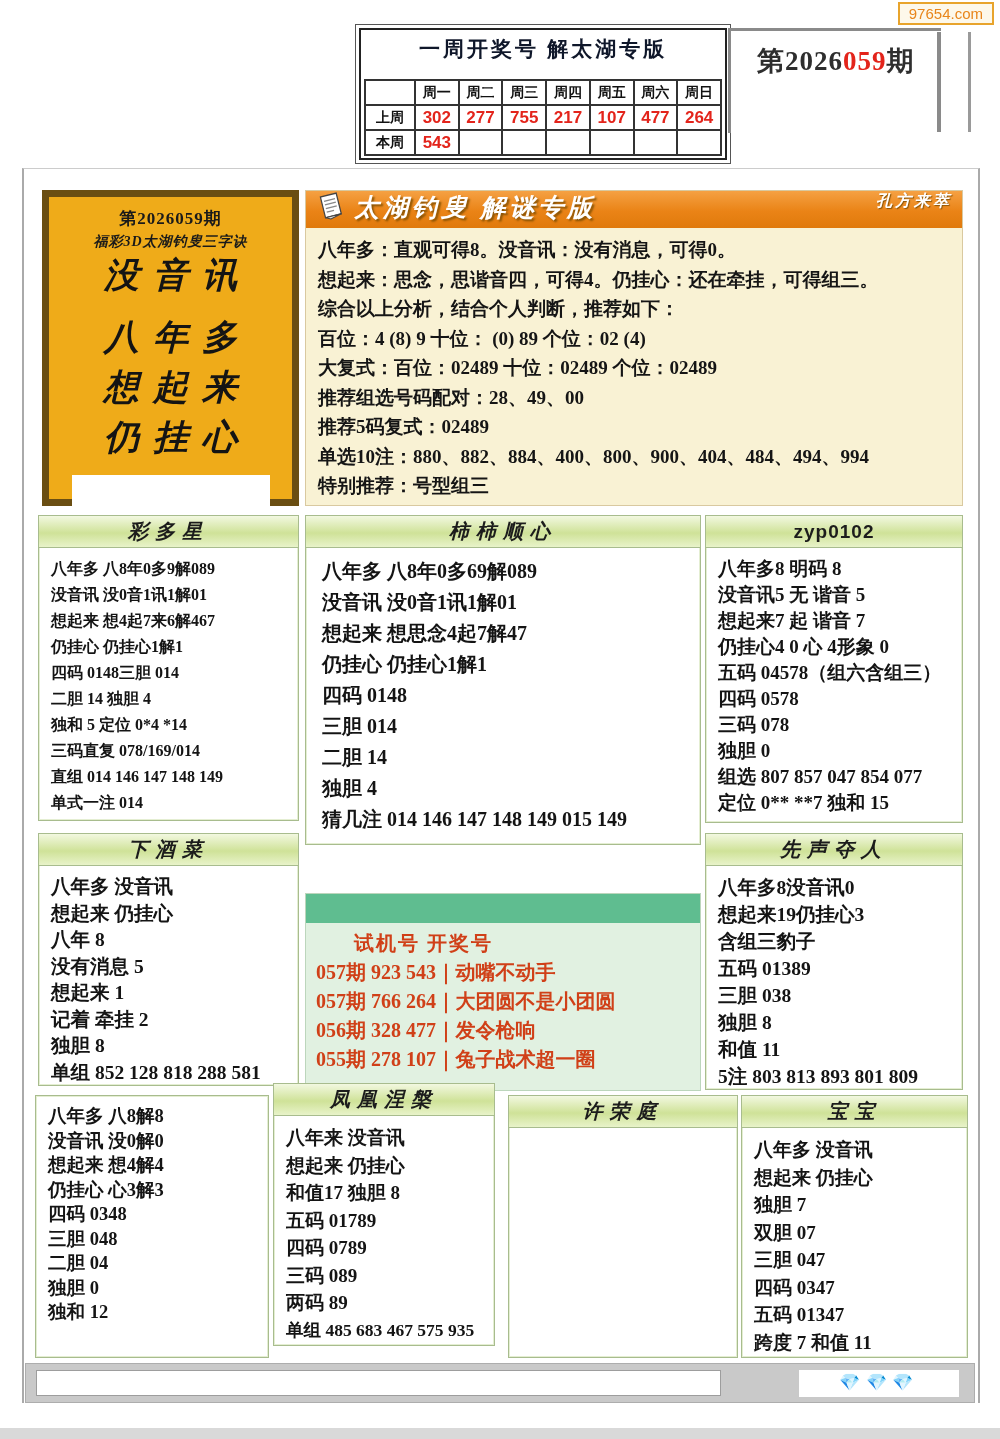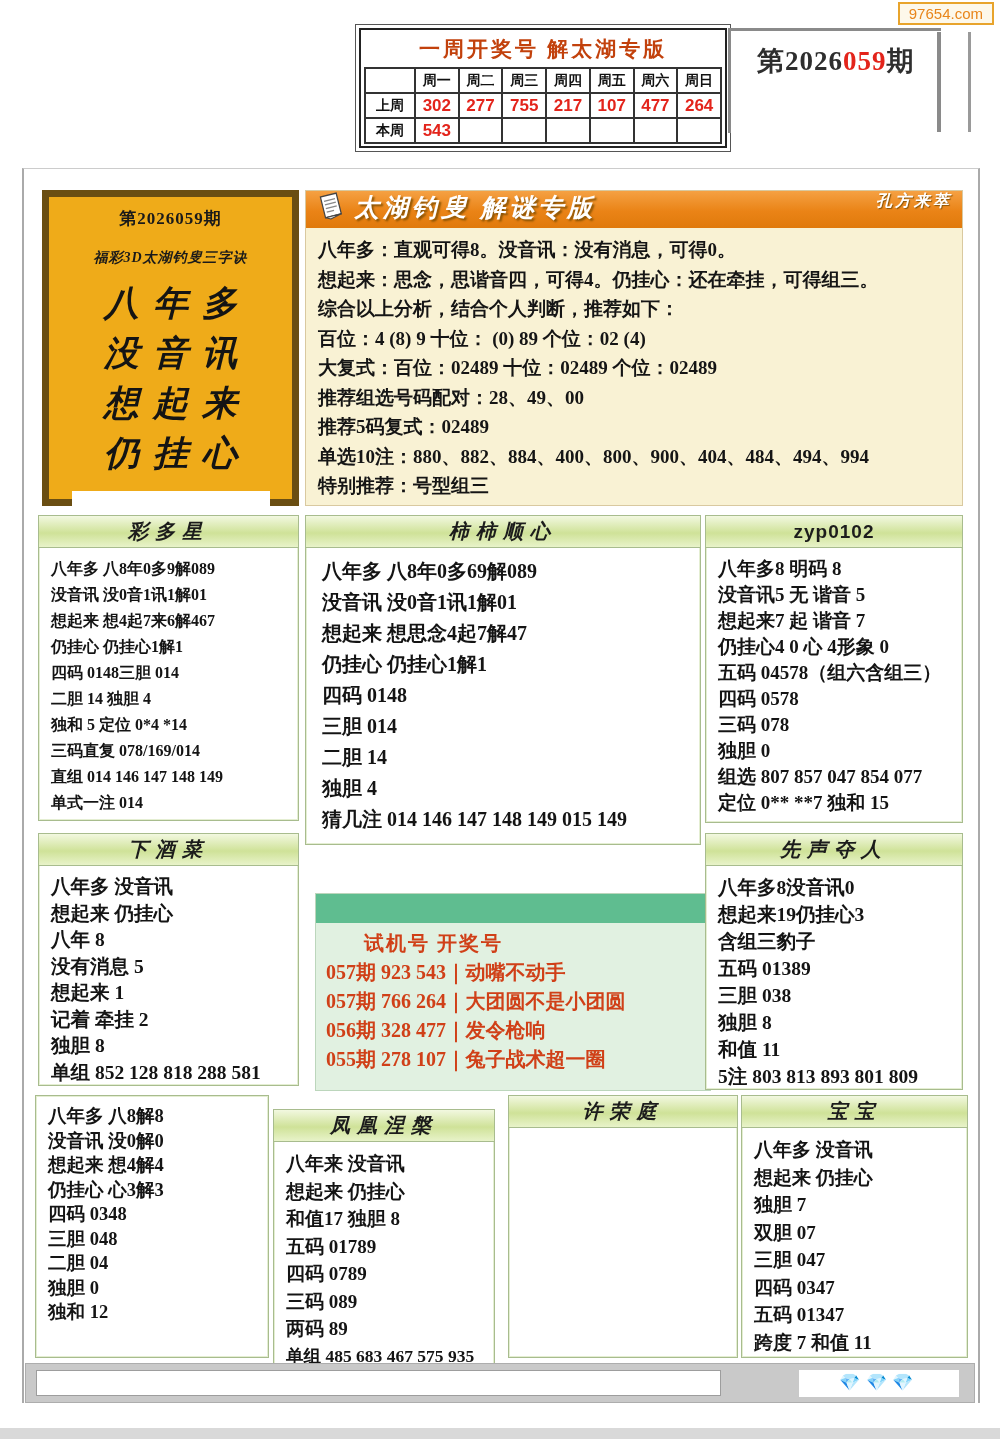--- a/index.html
+++ b/index.html
@@ -14,21 +14,21 @@
     border:2px solid #e8a42c;background:#fdf8ea;color:#e8861c;
     font:15px "Liberation Sans",sans-serif;
   }
   .week-box{
     position:absolute;left:355px;top:24px;width:368px;
     border:1px solid #555;background:#fff;padding:3px;
   }
   .week-inner{border:2px solid #222;padding:2px 3px;}
   .week-title{
     text-align:center;font-size:21px;font-weight:bold;letter-spacing:3px;
-    padding:3px 0 4px 0;color:#c2410c;
+    padding:3px 0 16px 0;color:#0f172a;
   }
   table.week{border-collapse:collapse;width:100%;padding-left:16px;}
   table.week td{
     border:2px solid #333;text-align:center;height:23px;padding:0 1px;
     font-size:14px;font-weight:bold;color:#111;
   }
   table.week td.val{
     color:#e3241b;font-family:"Liberation Sans",sans-serif;
     font-size:17px;font-weight:bold;
   }
@@ -49,21 +49,21 @@
     border-left:2px solid #aaa;border-right:2px solid #aaa;border-top:1px solid #ccc;
     background:#fff;
   }
   
   .gold-box{
     position:absolute;left:42px;top:190px;width:257px;height:316px;
     background:#efab19;border:7px solid #6a4e12;box-sizing:border-box;
     text-align:center;
   }
   .gold-issue{font-size:17px;font-weight:bold;margin-top:10px;letter-spacing:1px;}
-  .gold-sub{font-size:14px;font-weight:bold;font-style:italic;margin-top:19px;letter-spacing:1px;}
+  .gold-sub{font-size:14px;font-weight:bold;font-style:italic;margin-top:3px;letter-spacing:1px;}
   .poem-line{
     font-size:35px;font-weight:bold;font-style:italic;line-height:50px;
     letter-spacing:14px;text-indent:14px;color:#141414;
   }
   .gold-white{width:198px;height:46px;background:#fff;margin:12px auto 0 auto;}
   
   .main-panel{
     position:absolute;left:305px;top:190px;width:658px;height:316px;
     box-sizing:border-box;border:1px solid #d9c9a0;background:#f9f2d4;
   }
@@ -93,21 +93,21 @@
     border-bottom:1px solid #a8bc8e;
     font-size:20px;font-weight:bold;font-style:italic;letter-spacing:7px;color:#1c1c1c;
   }
   .phead.sans{
     font-family:"Liberation Sans",sans-serif;font-style:normal;letter-spacing:1px;font-size:19px;
   }
   .pbody{padding:8px 10px 0 12px;}
   .pline{font-weight:600;color:#141414;white-space:nowrap;}
   
   .draw-panel{
-    position:absolute;left:315px;top:893px;width:396px;height:198px;box-sizing:border-box;
+    position:absolute;left:305px;top:893px;width:396px;height:198px;box-sizing:border-box;
     background:#e1f1e1;border:1px solid #bcd6bc;
   }
   .draw-bar{height:29px;background:#5fbd90;}
   .draw-body{padding:6px 8px 0 10px;}
   .draw-line{
     color:#d04018;font-size:20px;font-weight:bold;line-height:29px;white-space:nowrap;
   }
   .draw-line.title{padding-left:38px;letter-spacing:2px;}
   
   .foot-bar{
@@ -174,22 +174,22 @@
   <div class="issue-text"><span>第2026</span><span class="red">059</span><span>期</span></div>
 </div>
 <div class="vbar1"></div>
 <div class="vbar2"></div>
 
 <div class="frame"></div>
 
 <div class="gold-box">
   <div class="gold-issue">第2026059期</div>
   <div class="gold-sub">福彩3D太湖钓叟三字诀</div>
+  <div class="poem-line">没音讯</div>
   <div class="poem-line" style="margin-top:12px">八年多</div>
-  <div class="poem-line">没音讯</div>
   <div class="poem-line">想起来</div>
   <div class="poem-line">仍挂心</div>
   <div class="gold-white"></div>
 </div>
 
 <div class="main-panel">
   <div class="main-head">
     <svg class="memo-icon" viewBox="0 0 24 24">
       <g transform="rotate(-14 12 12)">
         <rect x="5.5" y="3" width="13" height="17" fill="#ffffff" stroke="#444" stroke-width="1"></rect>
@@ -306,21 +306,21 @@
     <div class="pline" style="line-height:24.5px">想起来 想4解4</div>
     <div class="pline" style="line-height:24.5px">仍挂心 心3解3</div>
     <div class="pline" style="line-height:24.5px">四码 0348</div>
     <div class="pline" style="line-height:24.5px">三胆 048</div>
     <div class="pline" style="line-height:24.5px">二胆 04</div>
     <div class="pline" style="line-height:24.5px">独胆 0</div>
     <div class="pline" style="line-height:24.5px">独和 12</div>
   </div>
 </div>
 
-<div class="panel" style="left:273px;top:1109px;width:222px;height:263px">
+<div class="panel" style="left:273px;top:1083px;width:222px;height:263px">
   <div class="phead">凤凰涅槃</div>
   <div class="pbody" style="font-size:19px;">
     <div class="pline" style="line-height:27.5px">八年来 没音讯</div>
     <div class="pline" style="line-height:27.5px">想起来 仍挂心</div>
     <div class="pline" style="line-height:27.5px">和值17 独胆 8</div>
     <div class="pline" style="line-height:27.5px">五码 01789</div>
     <div class="pline" style="line-height:27.5px">四码 0789</div>
     <div class="pline" style="line-height:27.5px">三码 089</div>
     <div class="pline" style="line-height:27.5px">两码 89</div>
     <div class="pline" style="line-height:27.5px;font-size:17.5px">单组 485 683 467 575 935</div>

